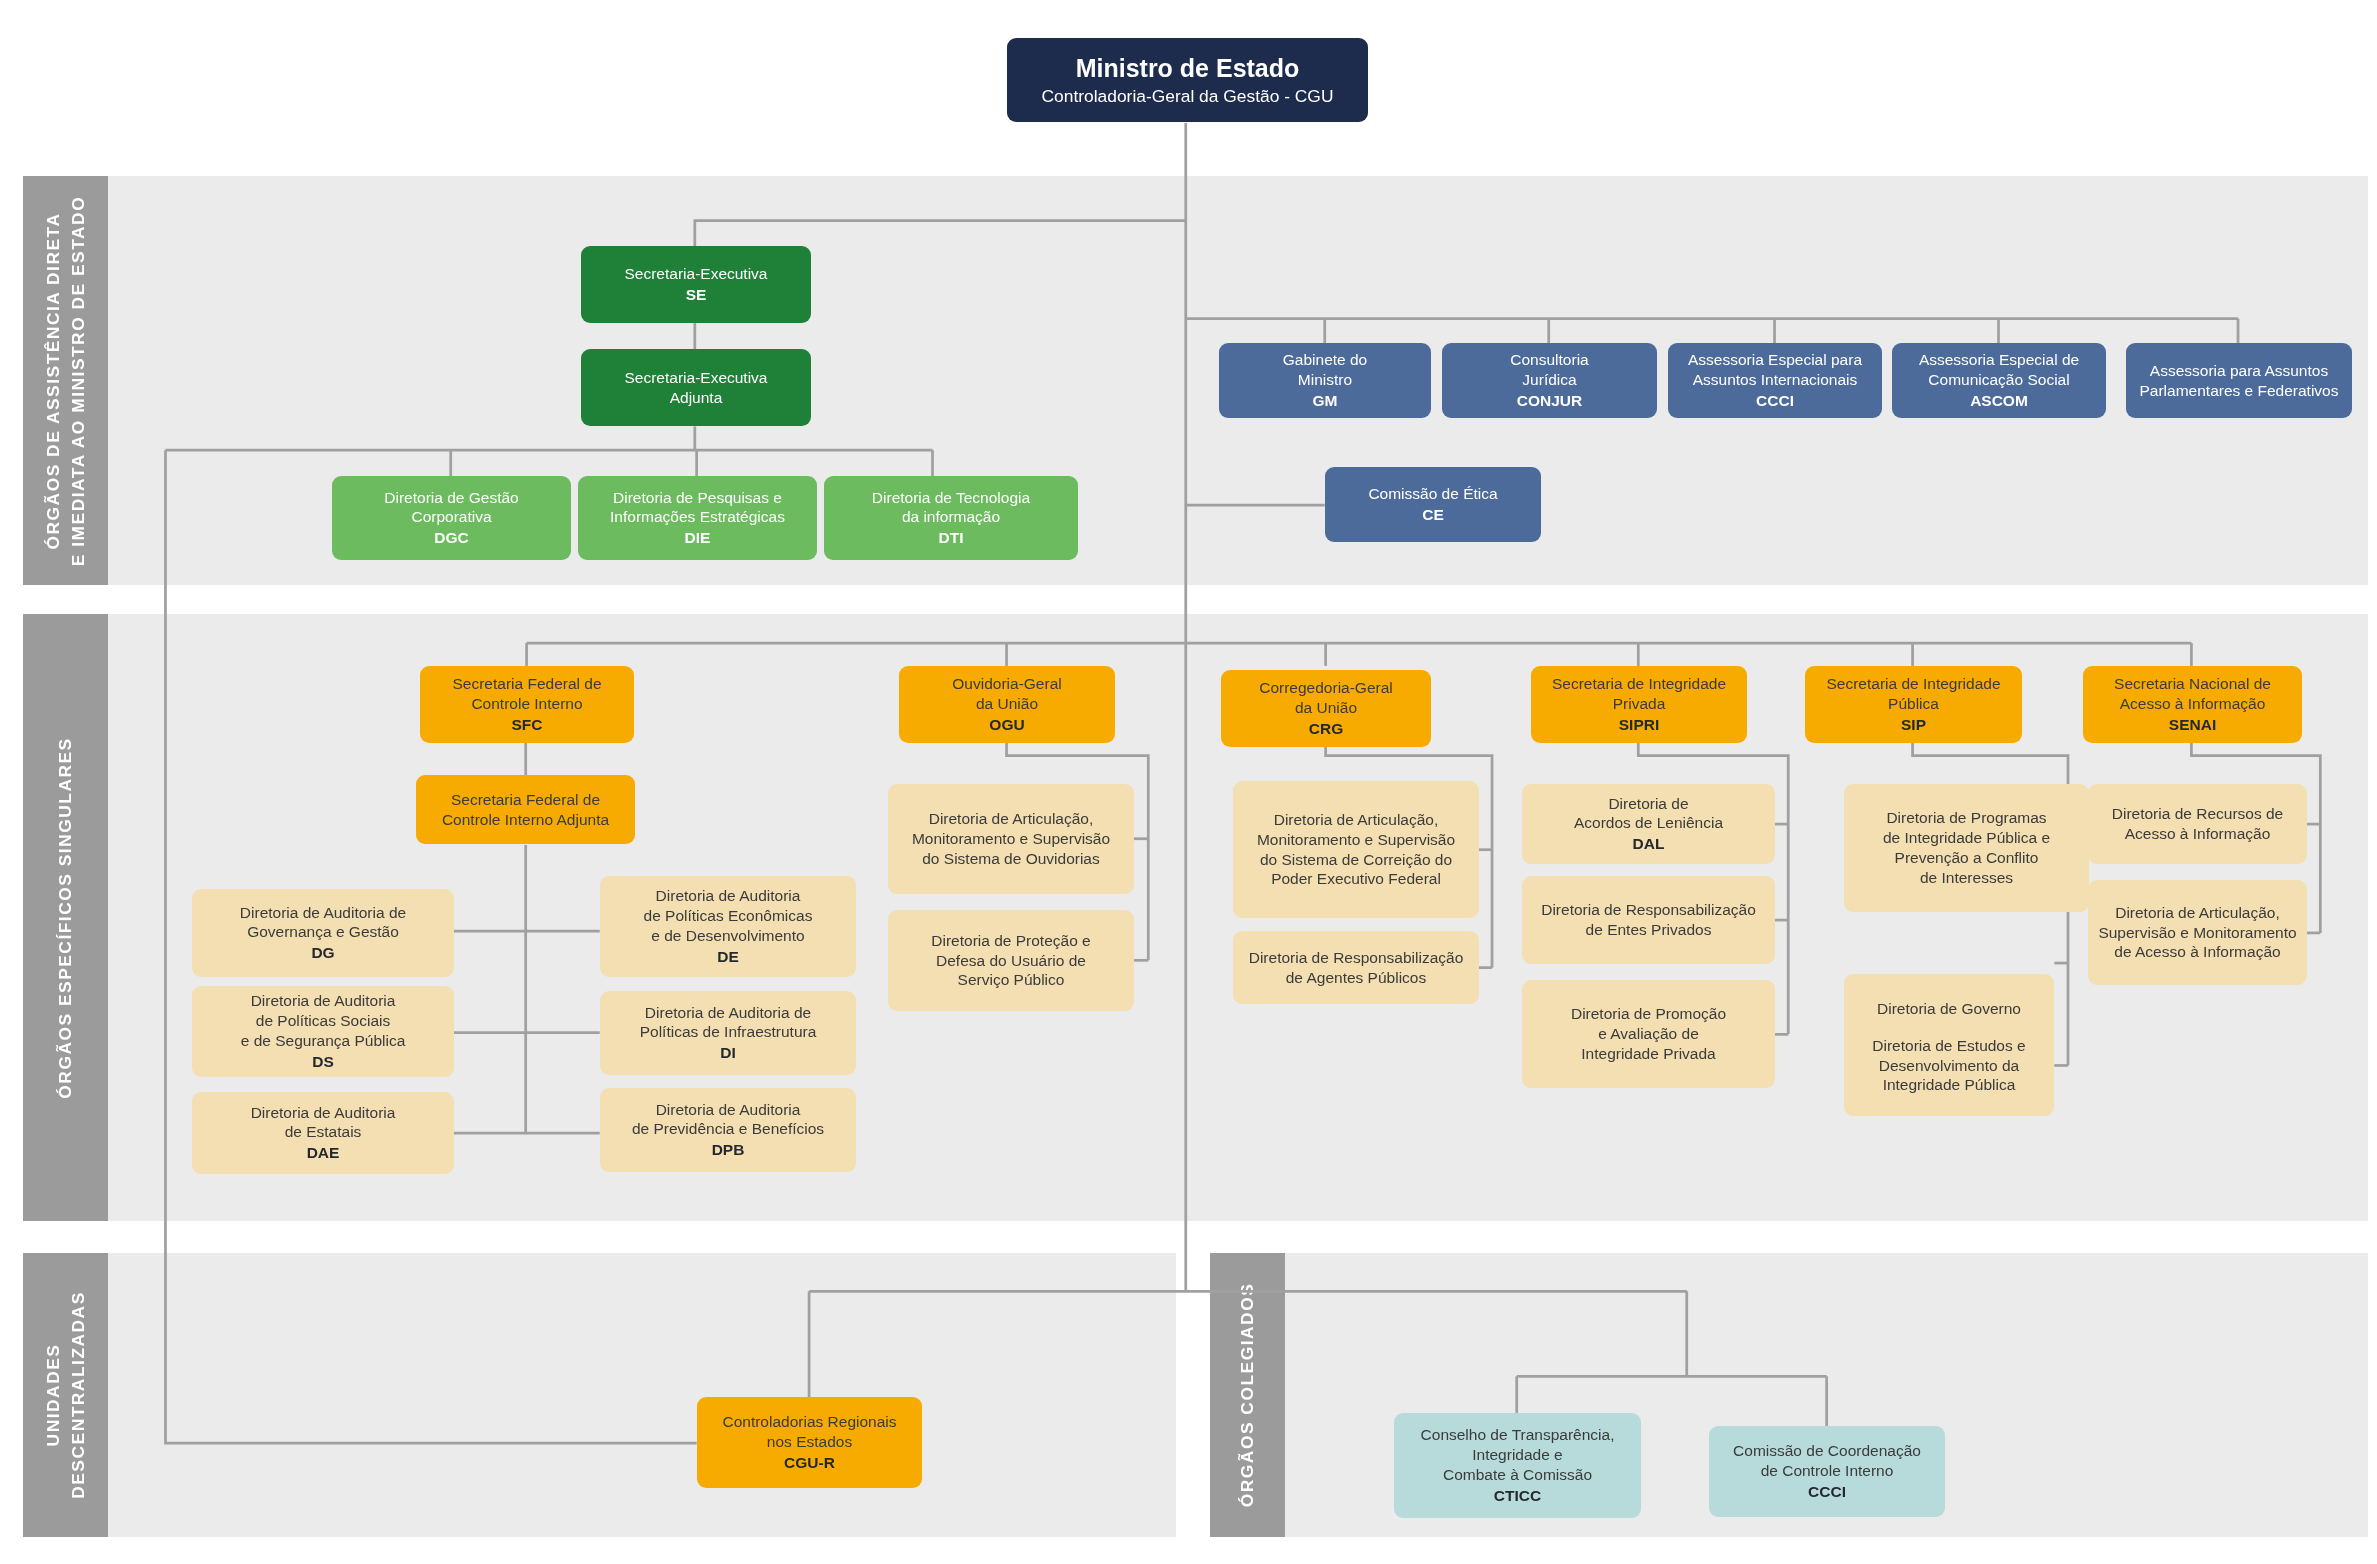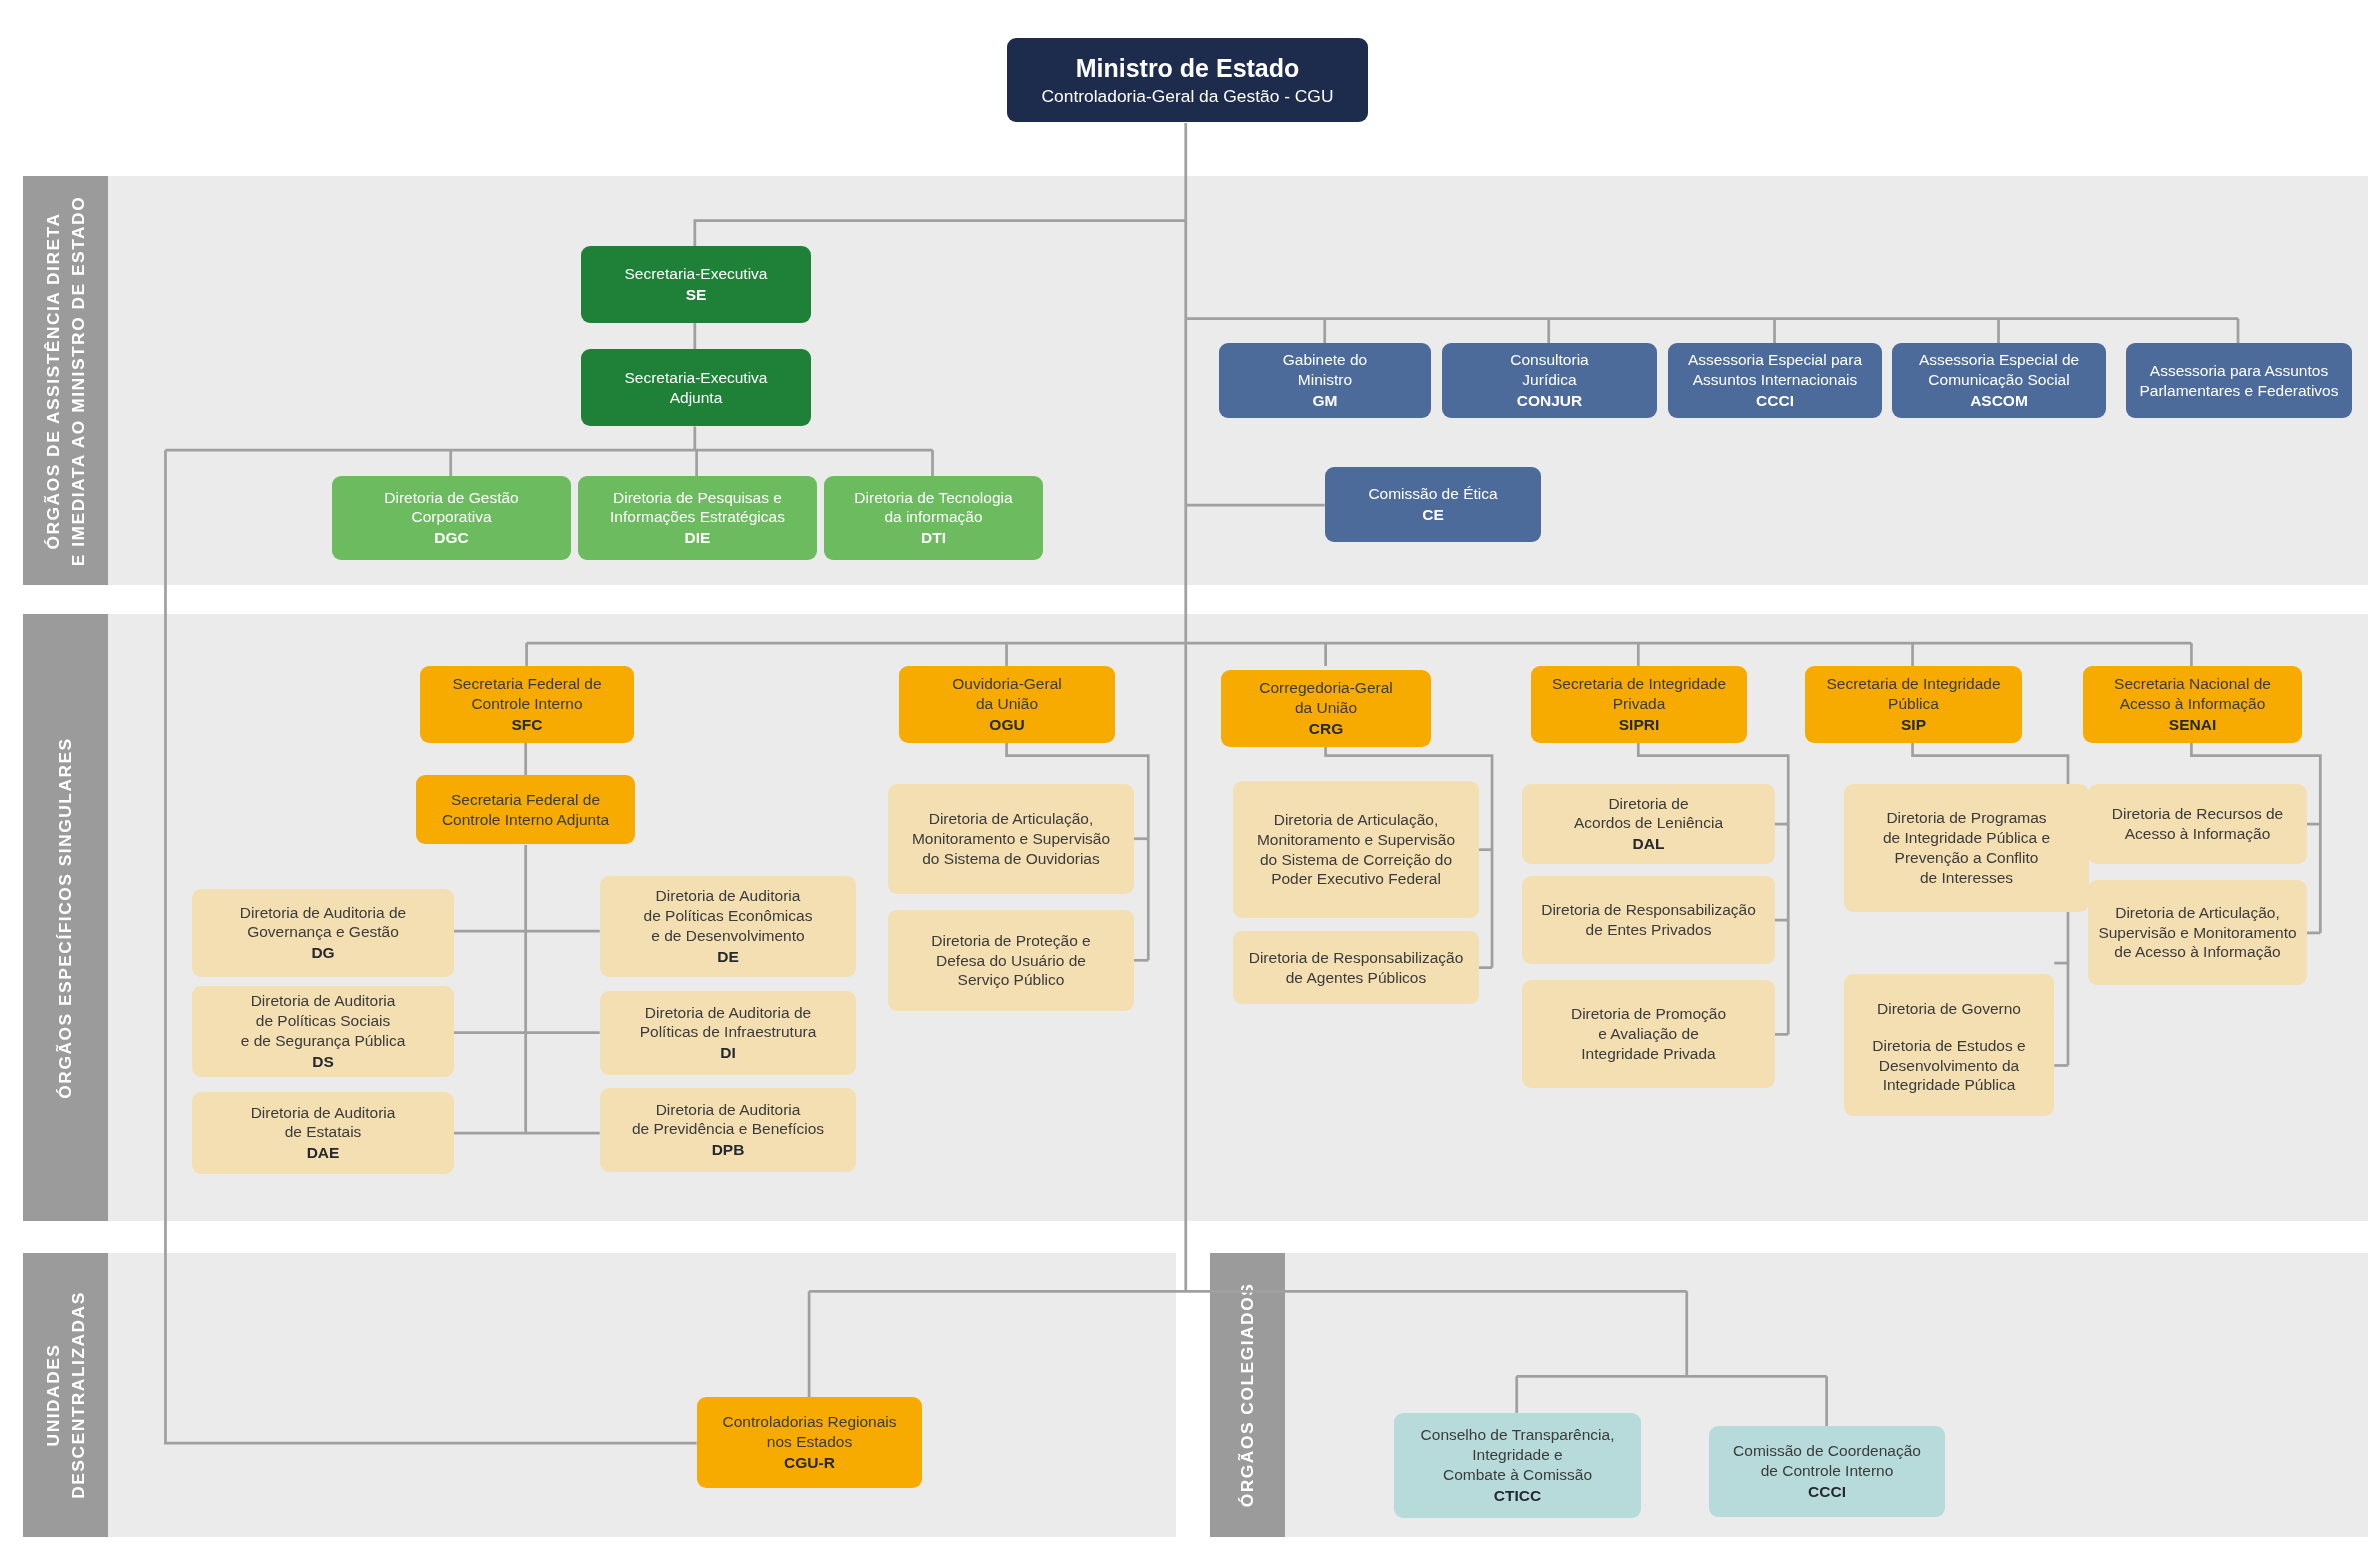--- a/index.html
+++ b/index.html
@@ -131,21 +131,21 @@
       <div class="node lgreen" style="left: 332px; top: 476px; width: 239px; height: 84px;">
         <div class="nlabel">Diretoria de Gestão
 Corporativa</div>
         <div class="acr">DGC</div>
       </div>
       <div class="node lgreen" style="left: 578px; top: 476px; width: 239px; height: 84px;">
         <div class="nlabel">Diretoria de Pesquisas e
 Informações Estratégicas</div>
         <div class="acr">DIE</div>
       </div>
-      <div class="node lgreen" style="left: 824px; top: 476px; width: 219px; height: 84px;">
+      <div class="node lgreen" style="left: 824px; top: 476px; width: 254px; height: 84px;">
         <div class="nlabel">Diretoria de Tecnologia
 da informação</div>
         <div class="acr">DTI</div>
       </div>
       <div class="node blue" style="left: 1219px; top: 343px; width: 212px; height: 75px;">
         <div class="nlabel">Gabinete do
 Ministro</div>
         <div class="acr">GM</div>
       </div>
       <div class="node blue" style="left: 1442px; top: 343px; width: 215px; height: 75px;">

